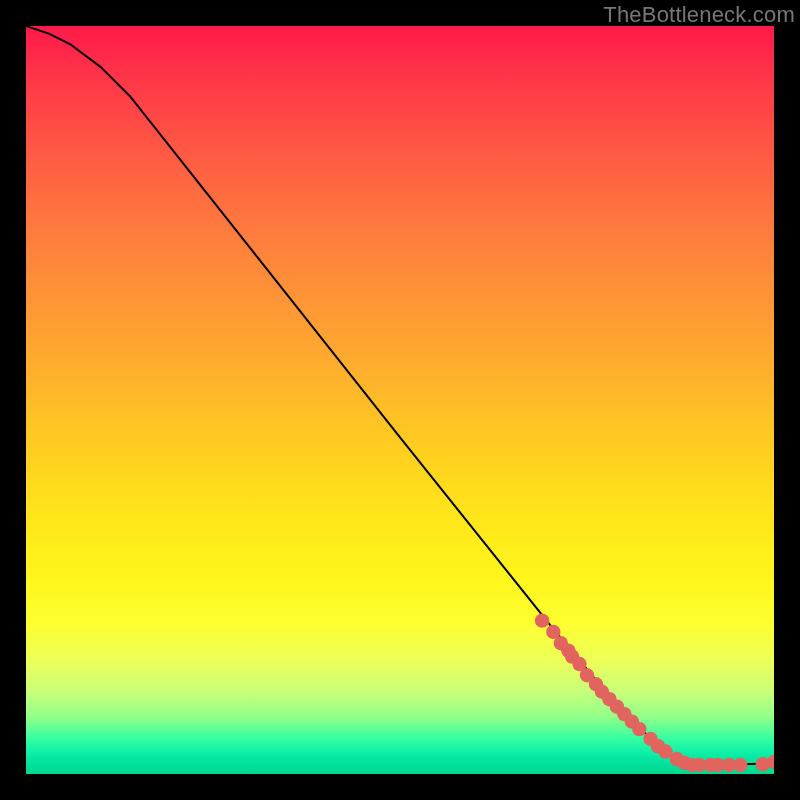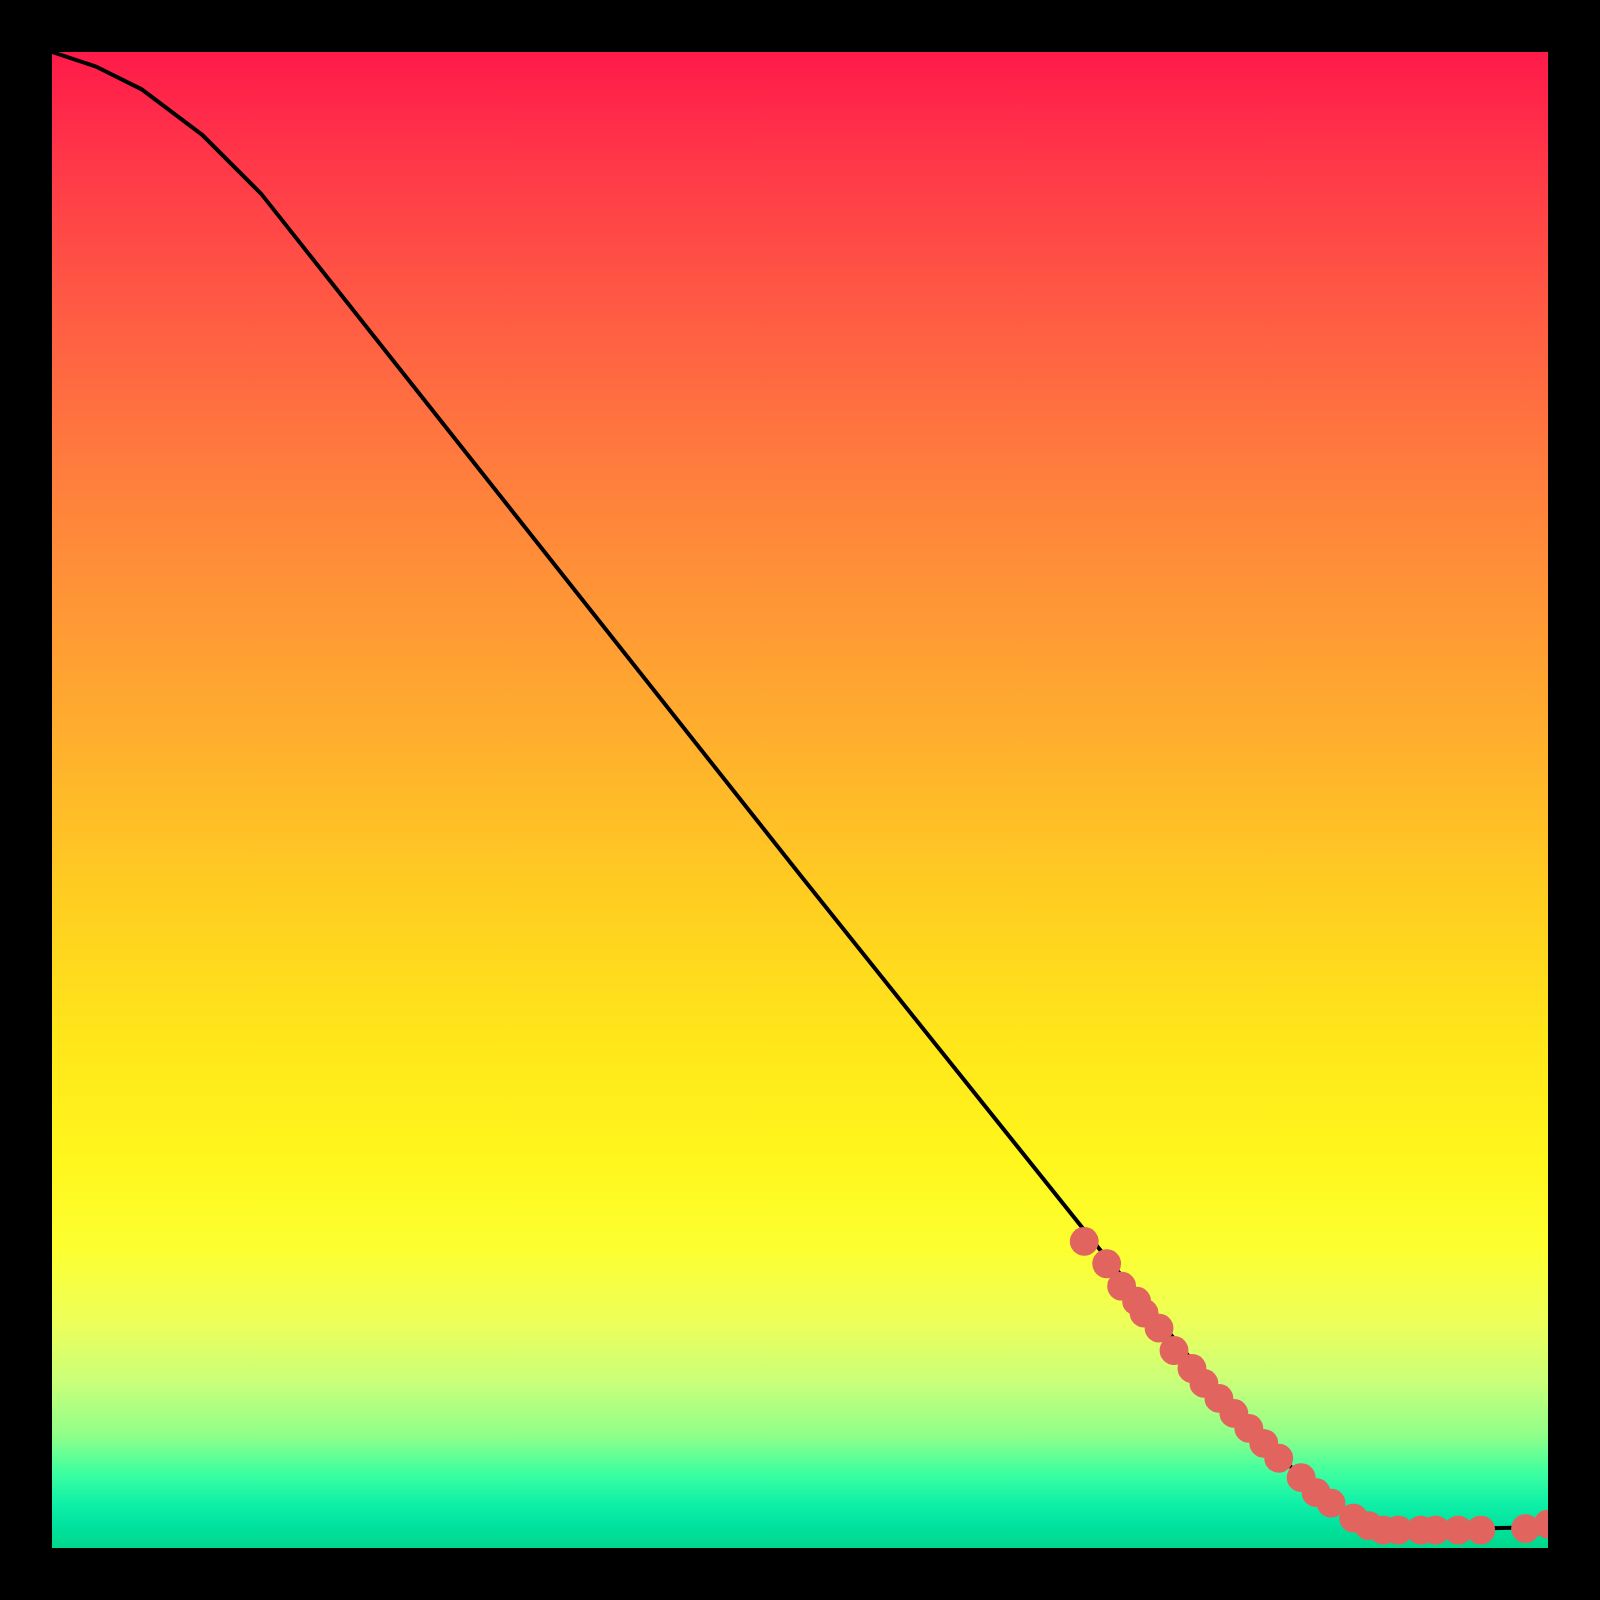--- a/index.html
+++ b/index.html
@@ -97,13 +97,14 @@
           <circle cx="684.42" cy="739.02" r="7.2" fill="#e2645f" stroke="#c24846" stroke-width="0"></circle>
           <circle cx="691.90" cy="739.02" r="7.2" fill="#e2645f" stroke="#c24846" stroke-width="0"></circle>
           <circle cx="703.12" cy="739.02" r="7.2" fill="#e2645f" stroke="#c24846" stroke-width="0"></circle>
           <circle cx="714.34" cy="739.02" r="7.2" fill="#e2645f" stroke="#c24846" stroke-width="0"></circle>
           <circle cx="736.78" cy="738.28" r="7.2" fill="#e2645f" stroke="#c24846" stroke-width="0"></circle>
           <circle cx="748.00" cy="736.03" r="7.2" fill="#e2645f" stroke="#c24846" stroke-width="0"></circle>
         </g>
     </svg>
   </div>
 
+  <div class="watermark">TheBottleneck.com</div>
 </div>
 
 </body></html>

